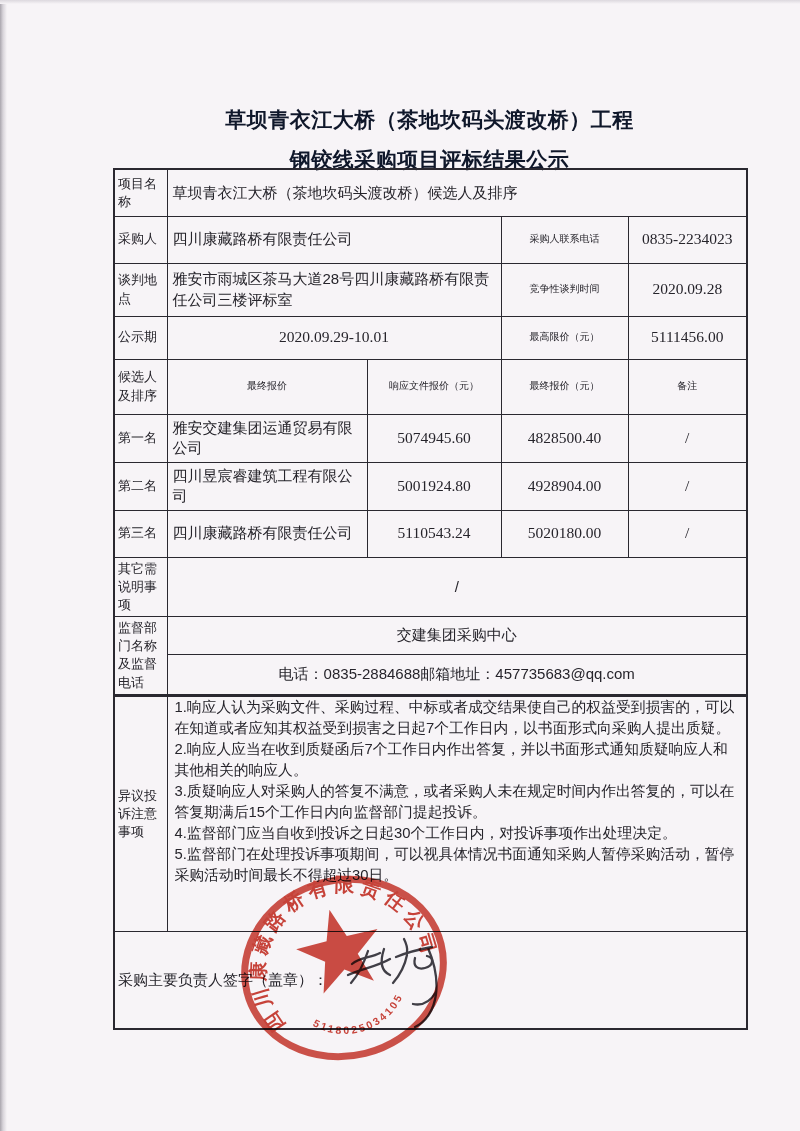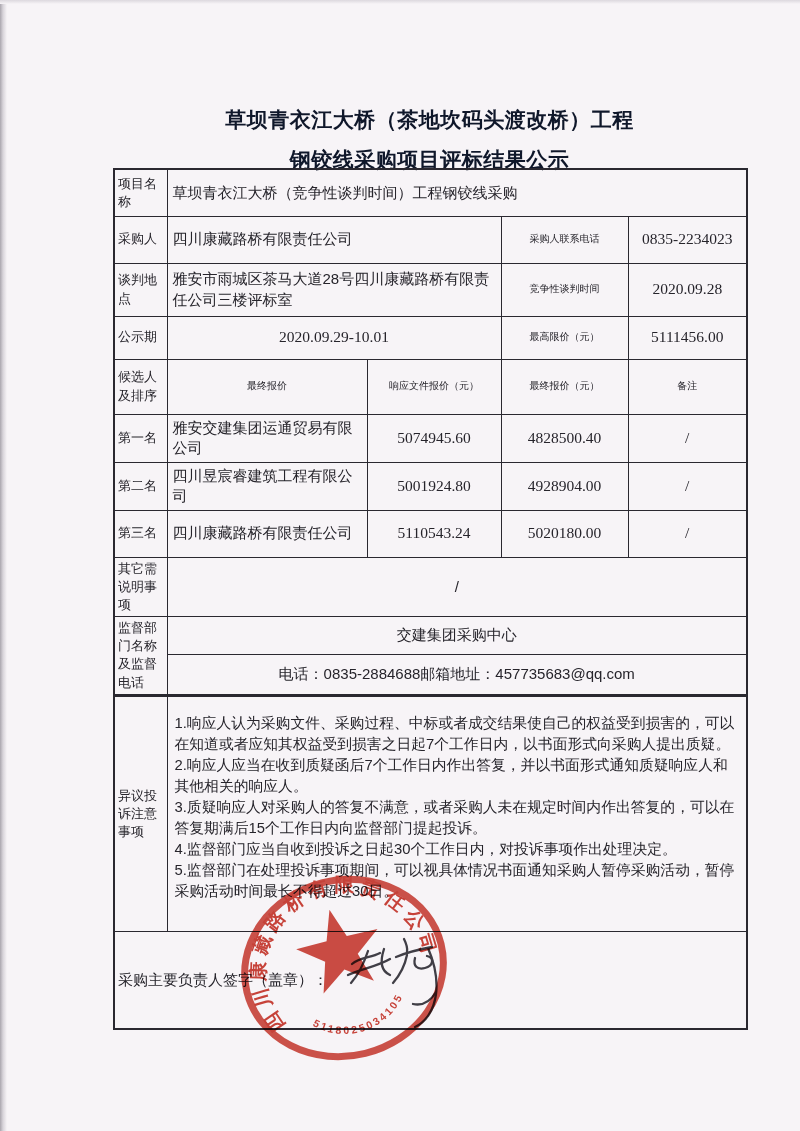--- a/index.html
+++ b/index.html
@@ -28,21 +28,21 @@
     border-collapse:collapse;table-layout:fixed;
     border:2.5px solid #2a2830;
     font-size:15px;color:#26242b;
   }
   td{border:1.4px solid #2a2830;vertical-align:middle;padding:2px 5px;line-height:1.35;}
   td.lbl{font-size:13px;padding:2px 1px 2px 3px;line-height:1.4;}
   td.ctr{text-align:center;}
   td.num{text-align:center;font-family:"Liberation Serif","DejaVu Serif",serif;font-size:15.5px;}
   td.hdr{text-align:center;font-size:10px;line-height:1.45;}
   tr.objection-row td{border-top:3px solid #2a2830;}
-  td.obj-text{font-size:14.8px;line-height:1.42;padding:16px 7px 6px 7px;vertical-align:top;}
+  td.obj-text{font-size:14.8px;line-height:1.42;padding:0 7px 6px 7px;vertical-align:top;}
   td.sig-cell{font-size:15px;padding-left:3px;}
 
   
   .seal{position:absolute;left:228px;top:862px;width:232px;height:212px;
     mix-blend-mode:multiply;opacity:.92;pointer-events:none;}
   .signature{position:absolute;left:338px;top:912px;width:120px;height:130px;
     mix-blend-mode:multiply;pointer-events:none;}
 </style>
 </head>
 <body>
@@ -60,21 +60,21 @@
       <col style="width:53px">
         <col style="width:200px">
         <col style="width:134px">
         <col style="width:127px">
         <col style="width:119px">
     </colgroup>
 
     <tbody>
         <tr style="height:47px">
       <td class="lbl">项目名称</td>
-      <td colspan="4">草坝青衣江大桥（竞争性谈判时间）工程钢铰线采购</td>
+      <td colspan="4">草坝青衣江大桥（茶地坎码头渡改桥）候选人及排序</td>
     </tr>
 
     <tr style="height:47px">
       <td class="lbl">采购人</td>
       <td colspan="2">四川康藏路桥有限责任公司</td>
       <td class="hdr">采购人联系电话</td>
       <td class="num">0835-2234023</td>
     </tr>
 
     <tr style="height:53px">

